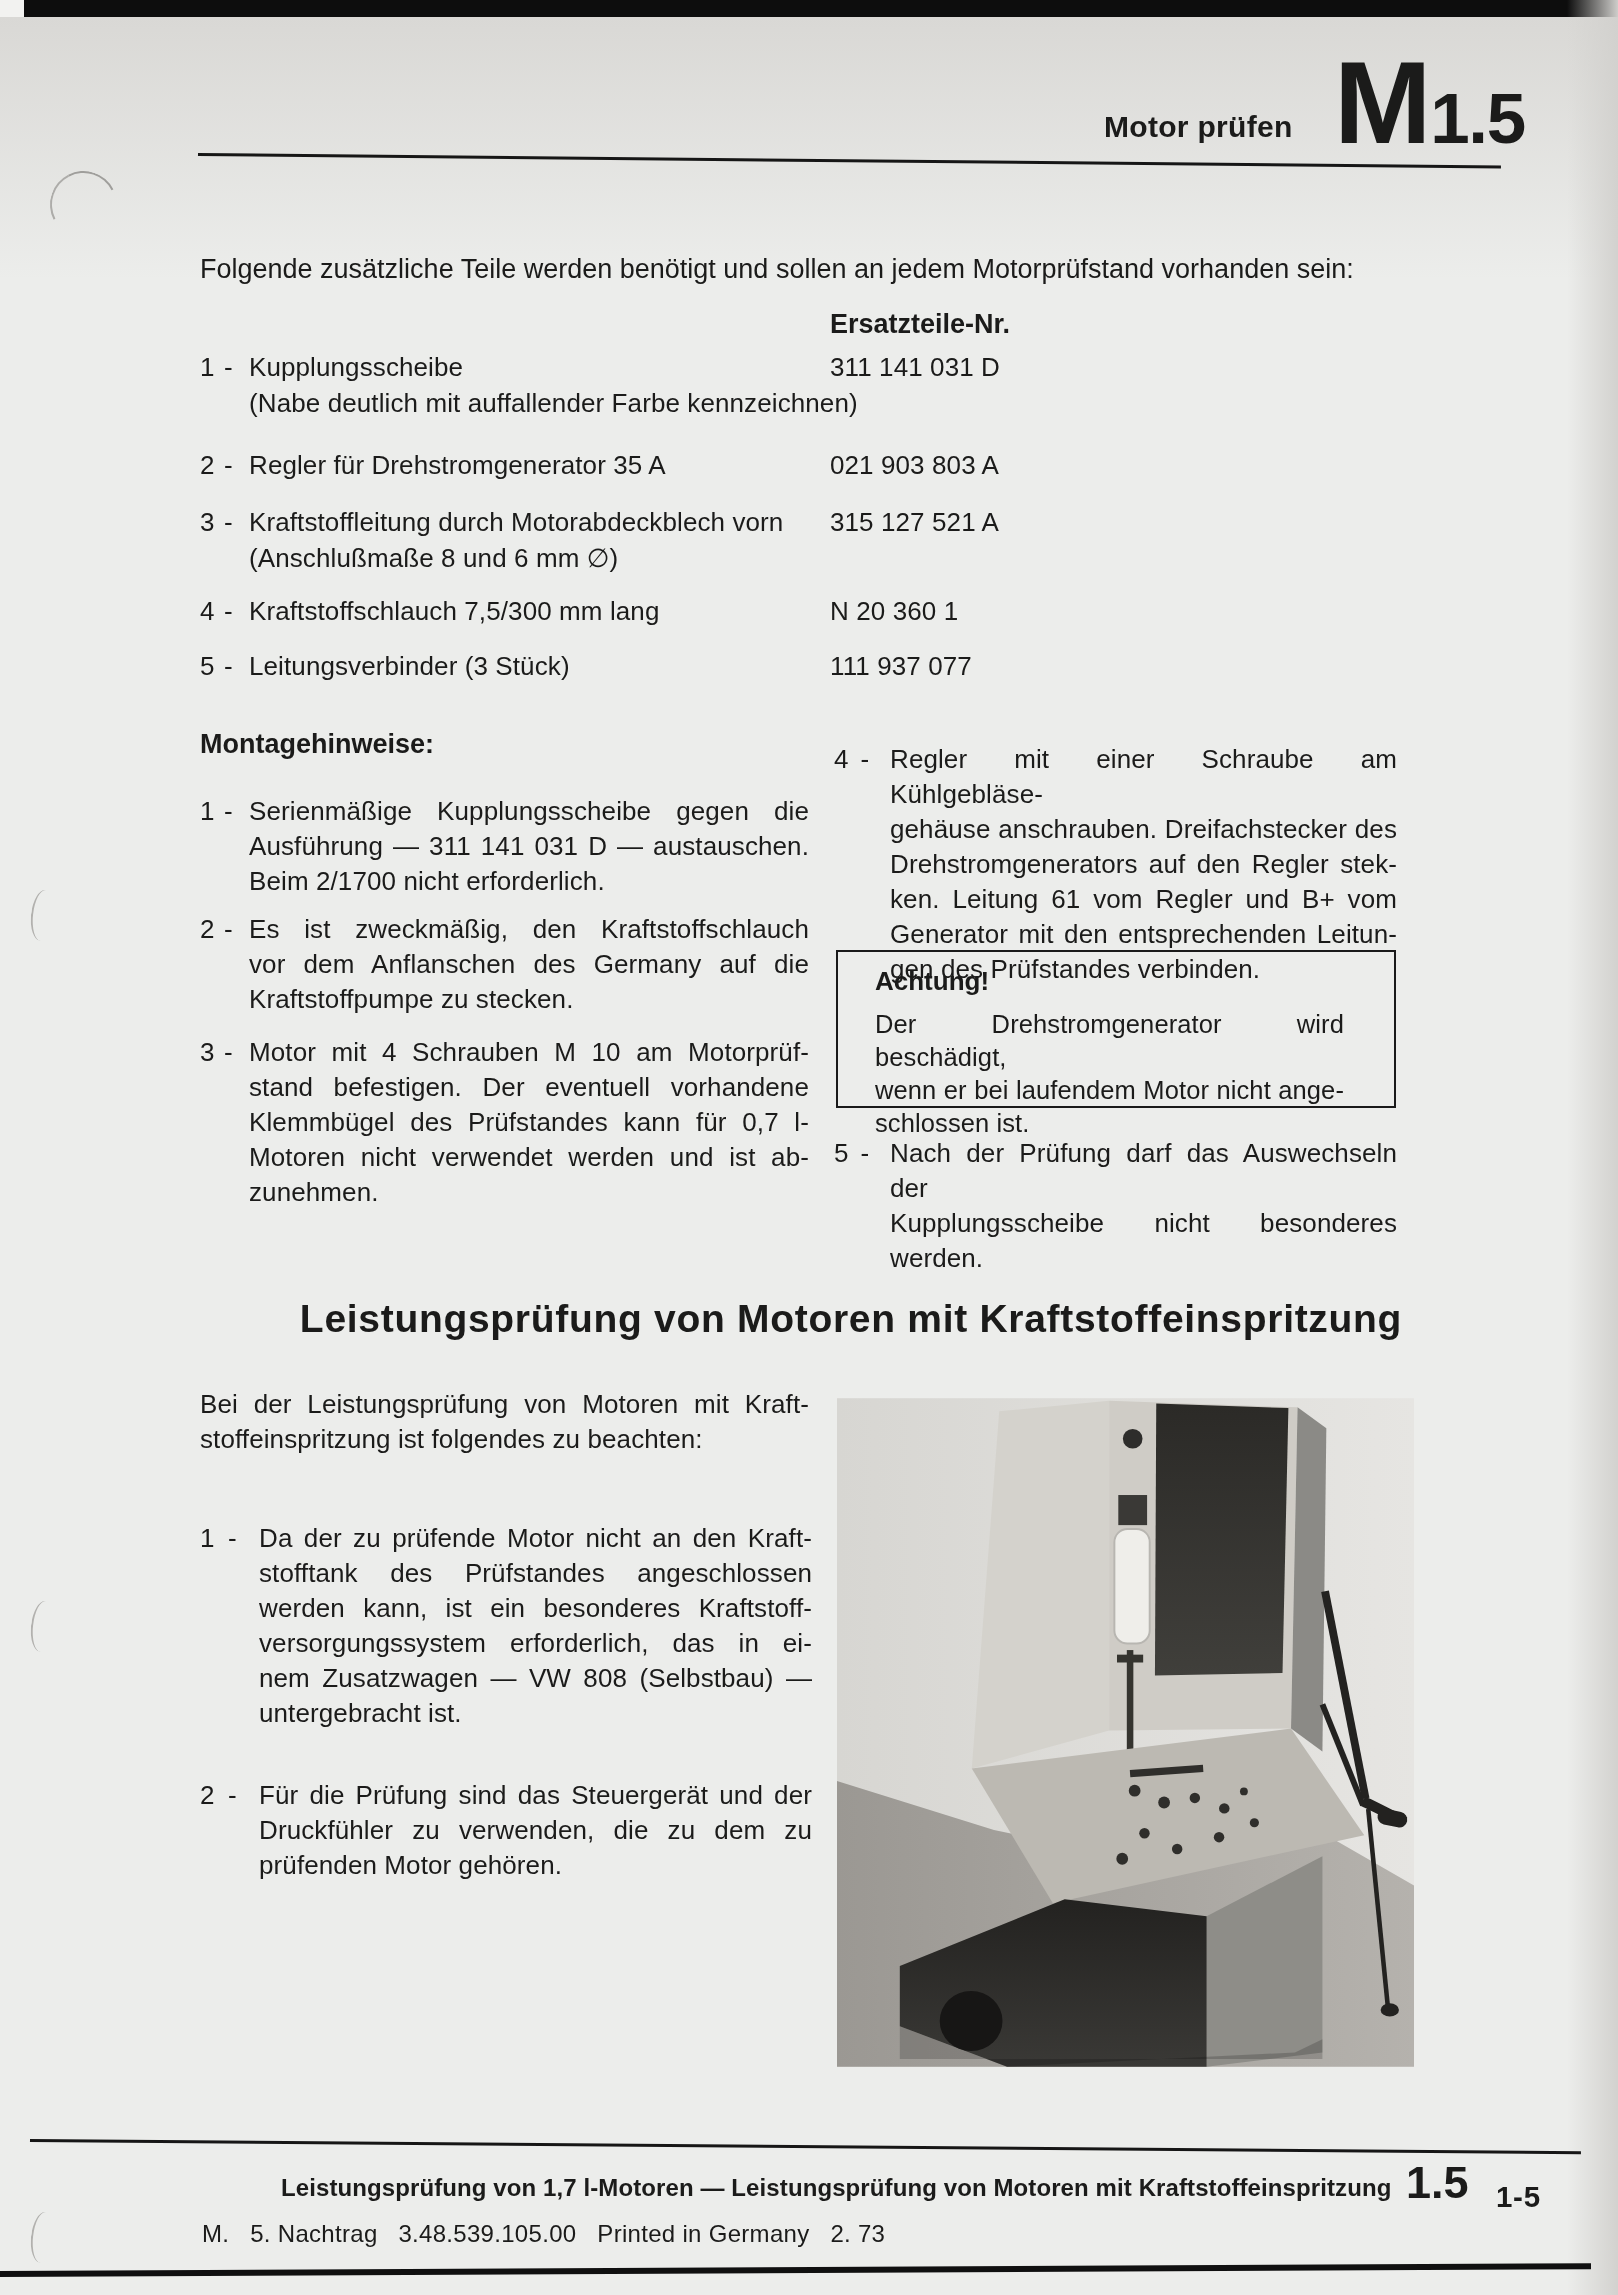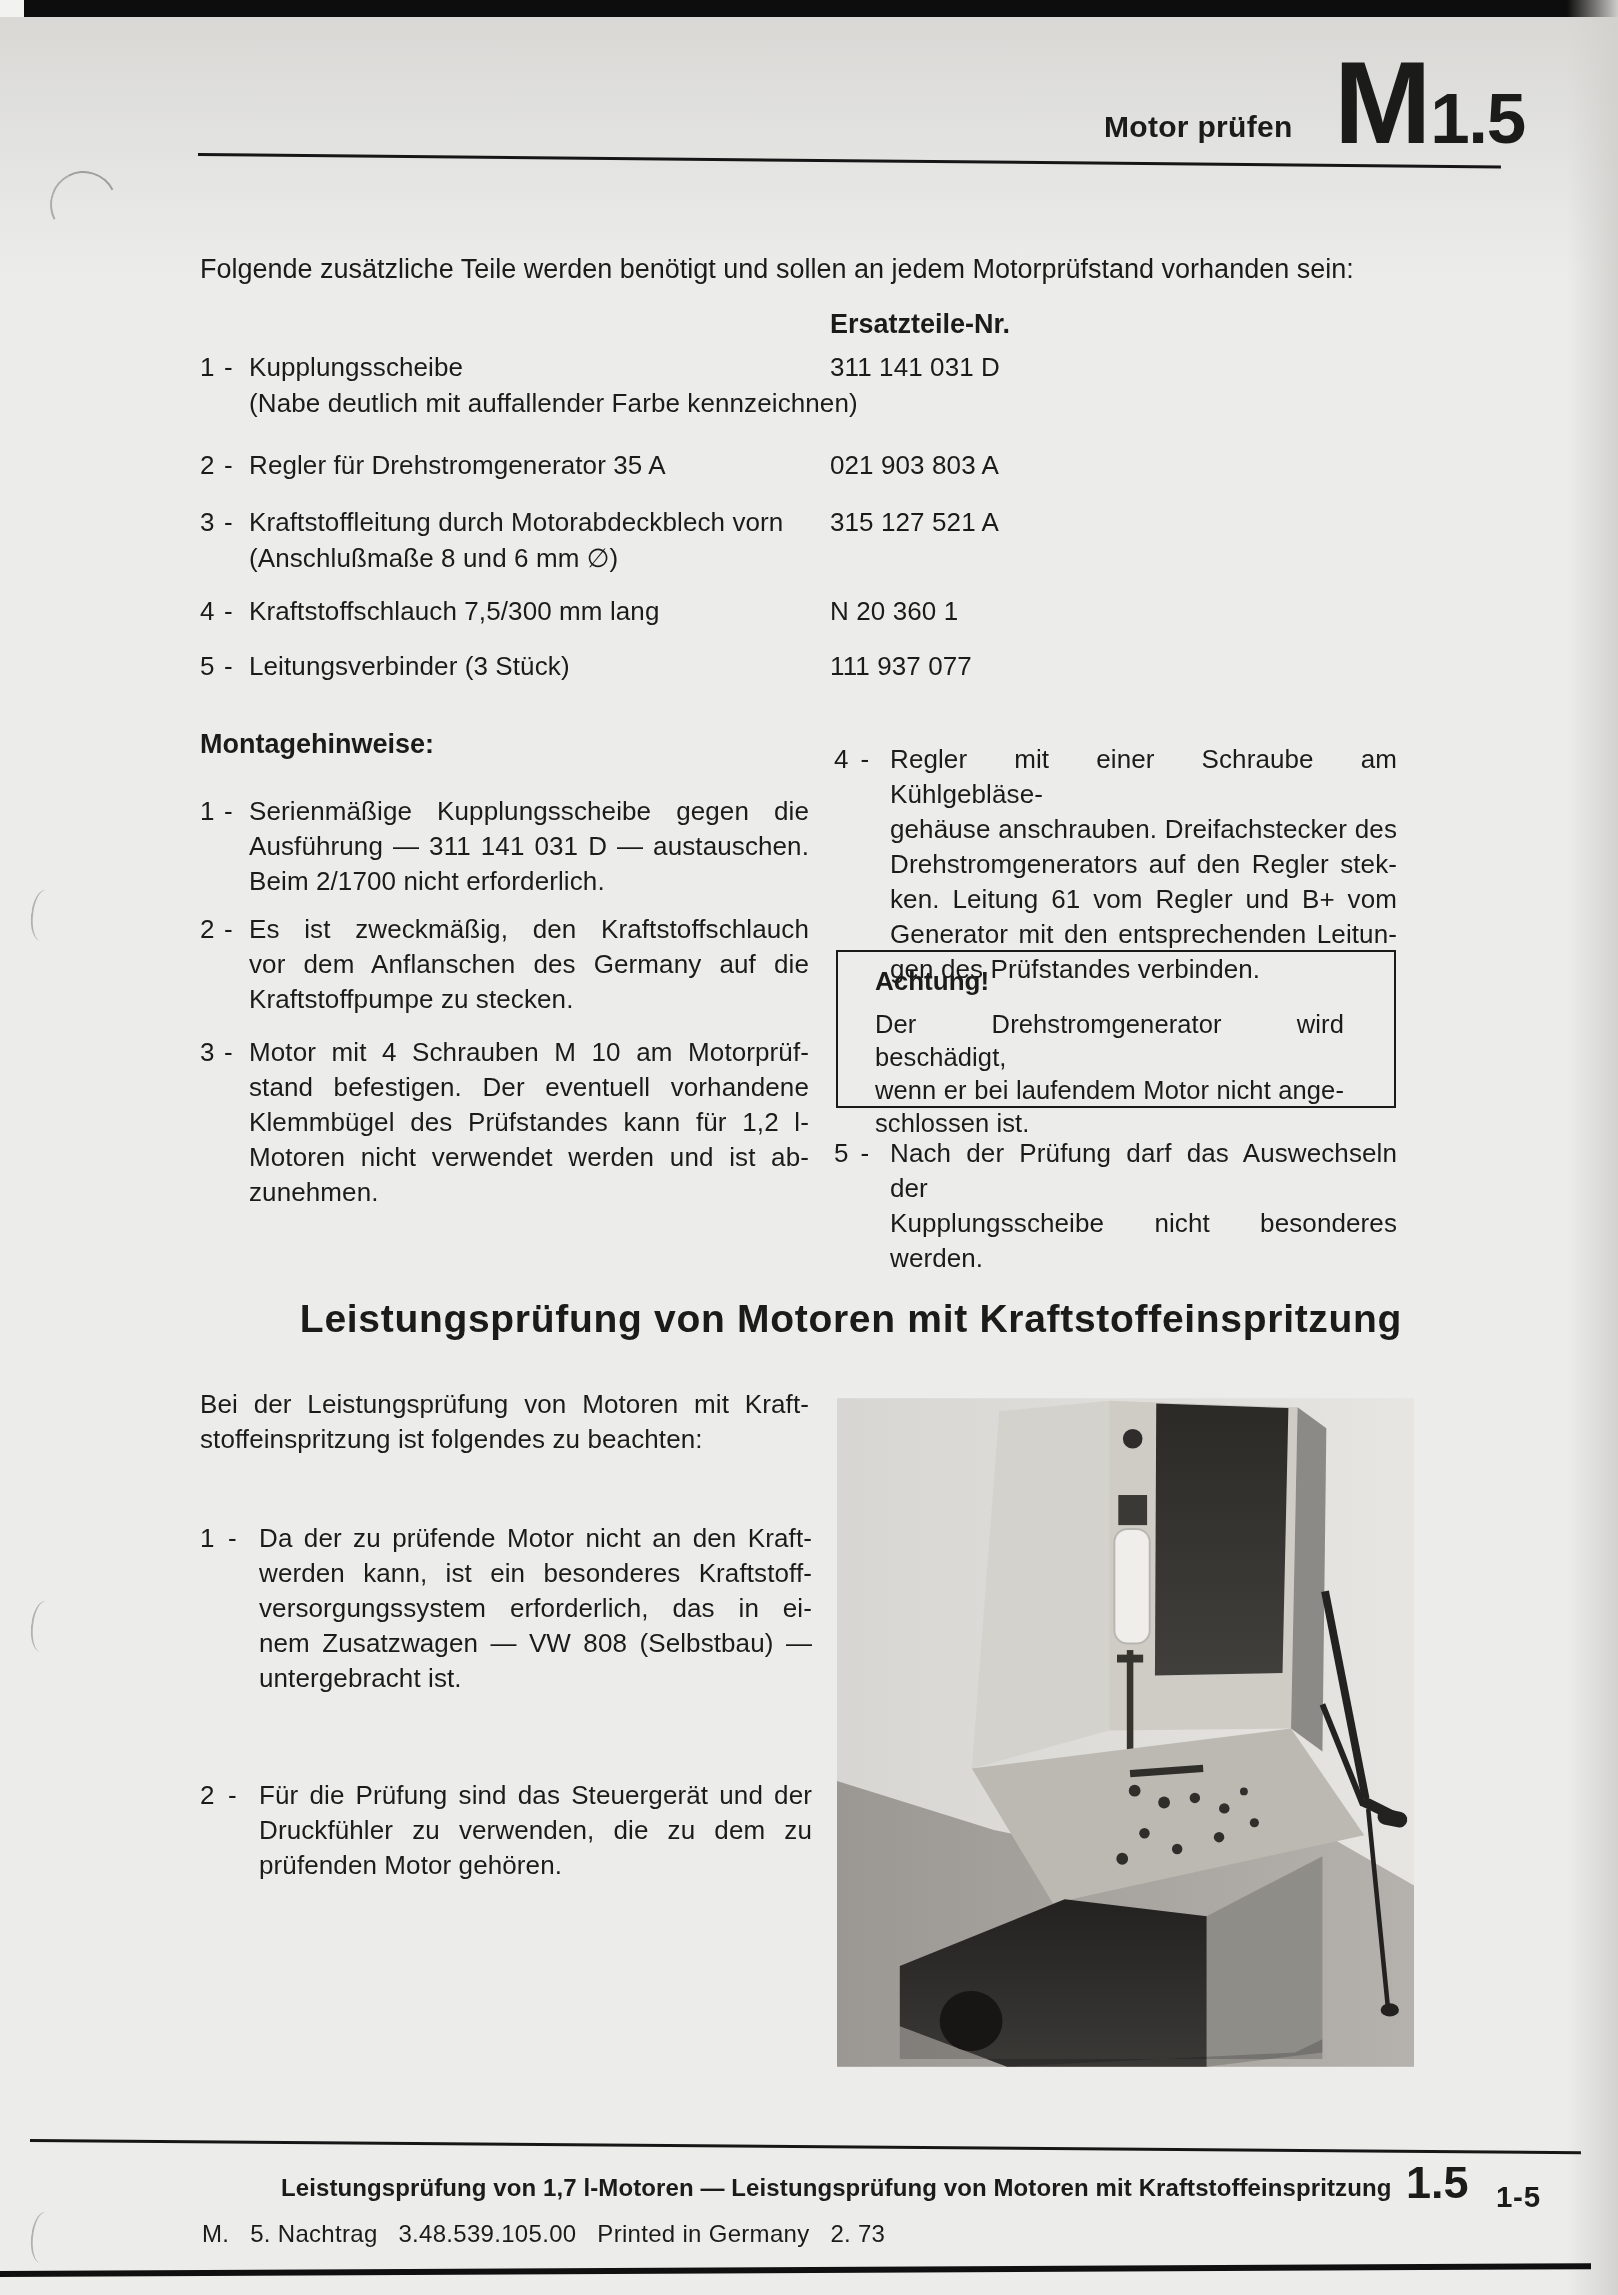--- a/index.html
+++ b/index.html
@@ -118,21 +118,21 @@
     <div class="ln j">Es ist zweckmäßig, den Kraftstoffschlauch</div>
     <div class="ln j">vor dem Anflanschen des Germany auf die</div>
     <div class="ln">Kraftstoffpumpe zu stecken.</div>
   </div>
 
   <div class="para" style="left:249px;top:1035px;width:560px;">
     <span class="inum" style="left:-49px;">3</span>
     <span class="inum" style="left:-25px;">-</span>
     <div class="ln j">Motor mit 4 Schrauben M 10 am Motorprüf-</div>
     <div class="ln j">stand befestigen. Der eventuell vorhandene</div>
-    <div class="ln j">Klemmbügel des Prüfstandes kann für 1,2 l-</div>
+    <div class="ln j">Klemmbügel des Prüfstandes kann für 0,7 l-</div>
     <div class="ln j">Motoren nicht verwendet werden und ist ab-</div>
     <div class="ln">zunehmen.</div>
   </div>
 
   <div class="para" style="left:890px;top:742px;width:507px;">
     <span class="inum" style="left:-56px;">4</span>
     <span class="inum" style="left:-29.5px;">-</span>
     <div class="ln j">Regler mit einer Schraube am Kühlgebläse-</div>
     <div class="ln j">gehäuse anschrauben. Dreifachstecker des</div>
     <div class="ln j">Drehstromgenerators auf den Regler stek-</div>
@@ -161,20 +161,21 @@
 
   <div class="para" style="left:200px;top:1387px;width:609px;">
     <div class="ln j">Bei der Leistungsprüfung von Motoren mit Kraft-</div>
     <div class="ln">stoffeinspritzung ist folgendes zu beachten:</div>
   </div>
 
   <div class="para" style="left:259px;top:1521px;width:553px;">
     <span class="inum" style="left:-59px;">1</span>
     <span class="inum" style="left:-31px;">-</span>
     <div class="ln j">Da der zu prüfende Motor nicht an den Kraft-</div>
+    <div class="ln j">stofftank des Prüfstandes angeschlossen</div>
     <div class="ln j">werden kann, ist ein besonderes Kraftstoff-</div>
     <div class="ln j">versorgungssystem erforderlich, das in ei-</div>
     <div class="ln j">nem Zusatzwagen — VW 808 (Selbstbau) —</div>
     <div class="ln">untergebracht ist.</div>
   </div>
 
   <div class="para" style="left:259px;top:1778px;width:553px;">
     <span class="inum" style="left:-59px;">2</span>
     <span class="inum" style="left:-31px;">-</span>
     <div class="ln j">Für die Prüfung sind das Steuergerät und der</div>

